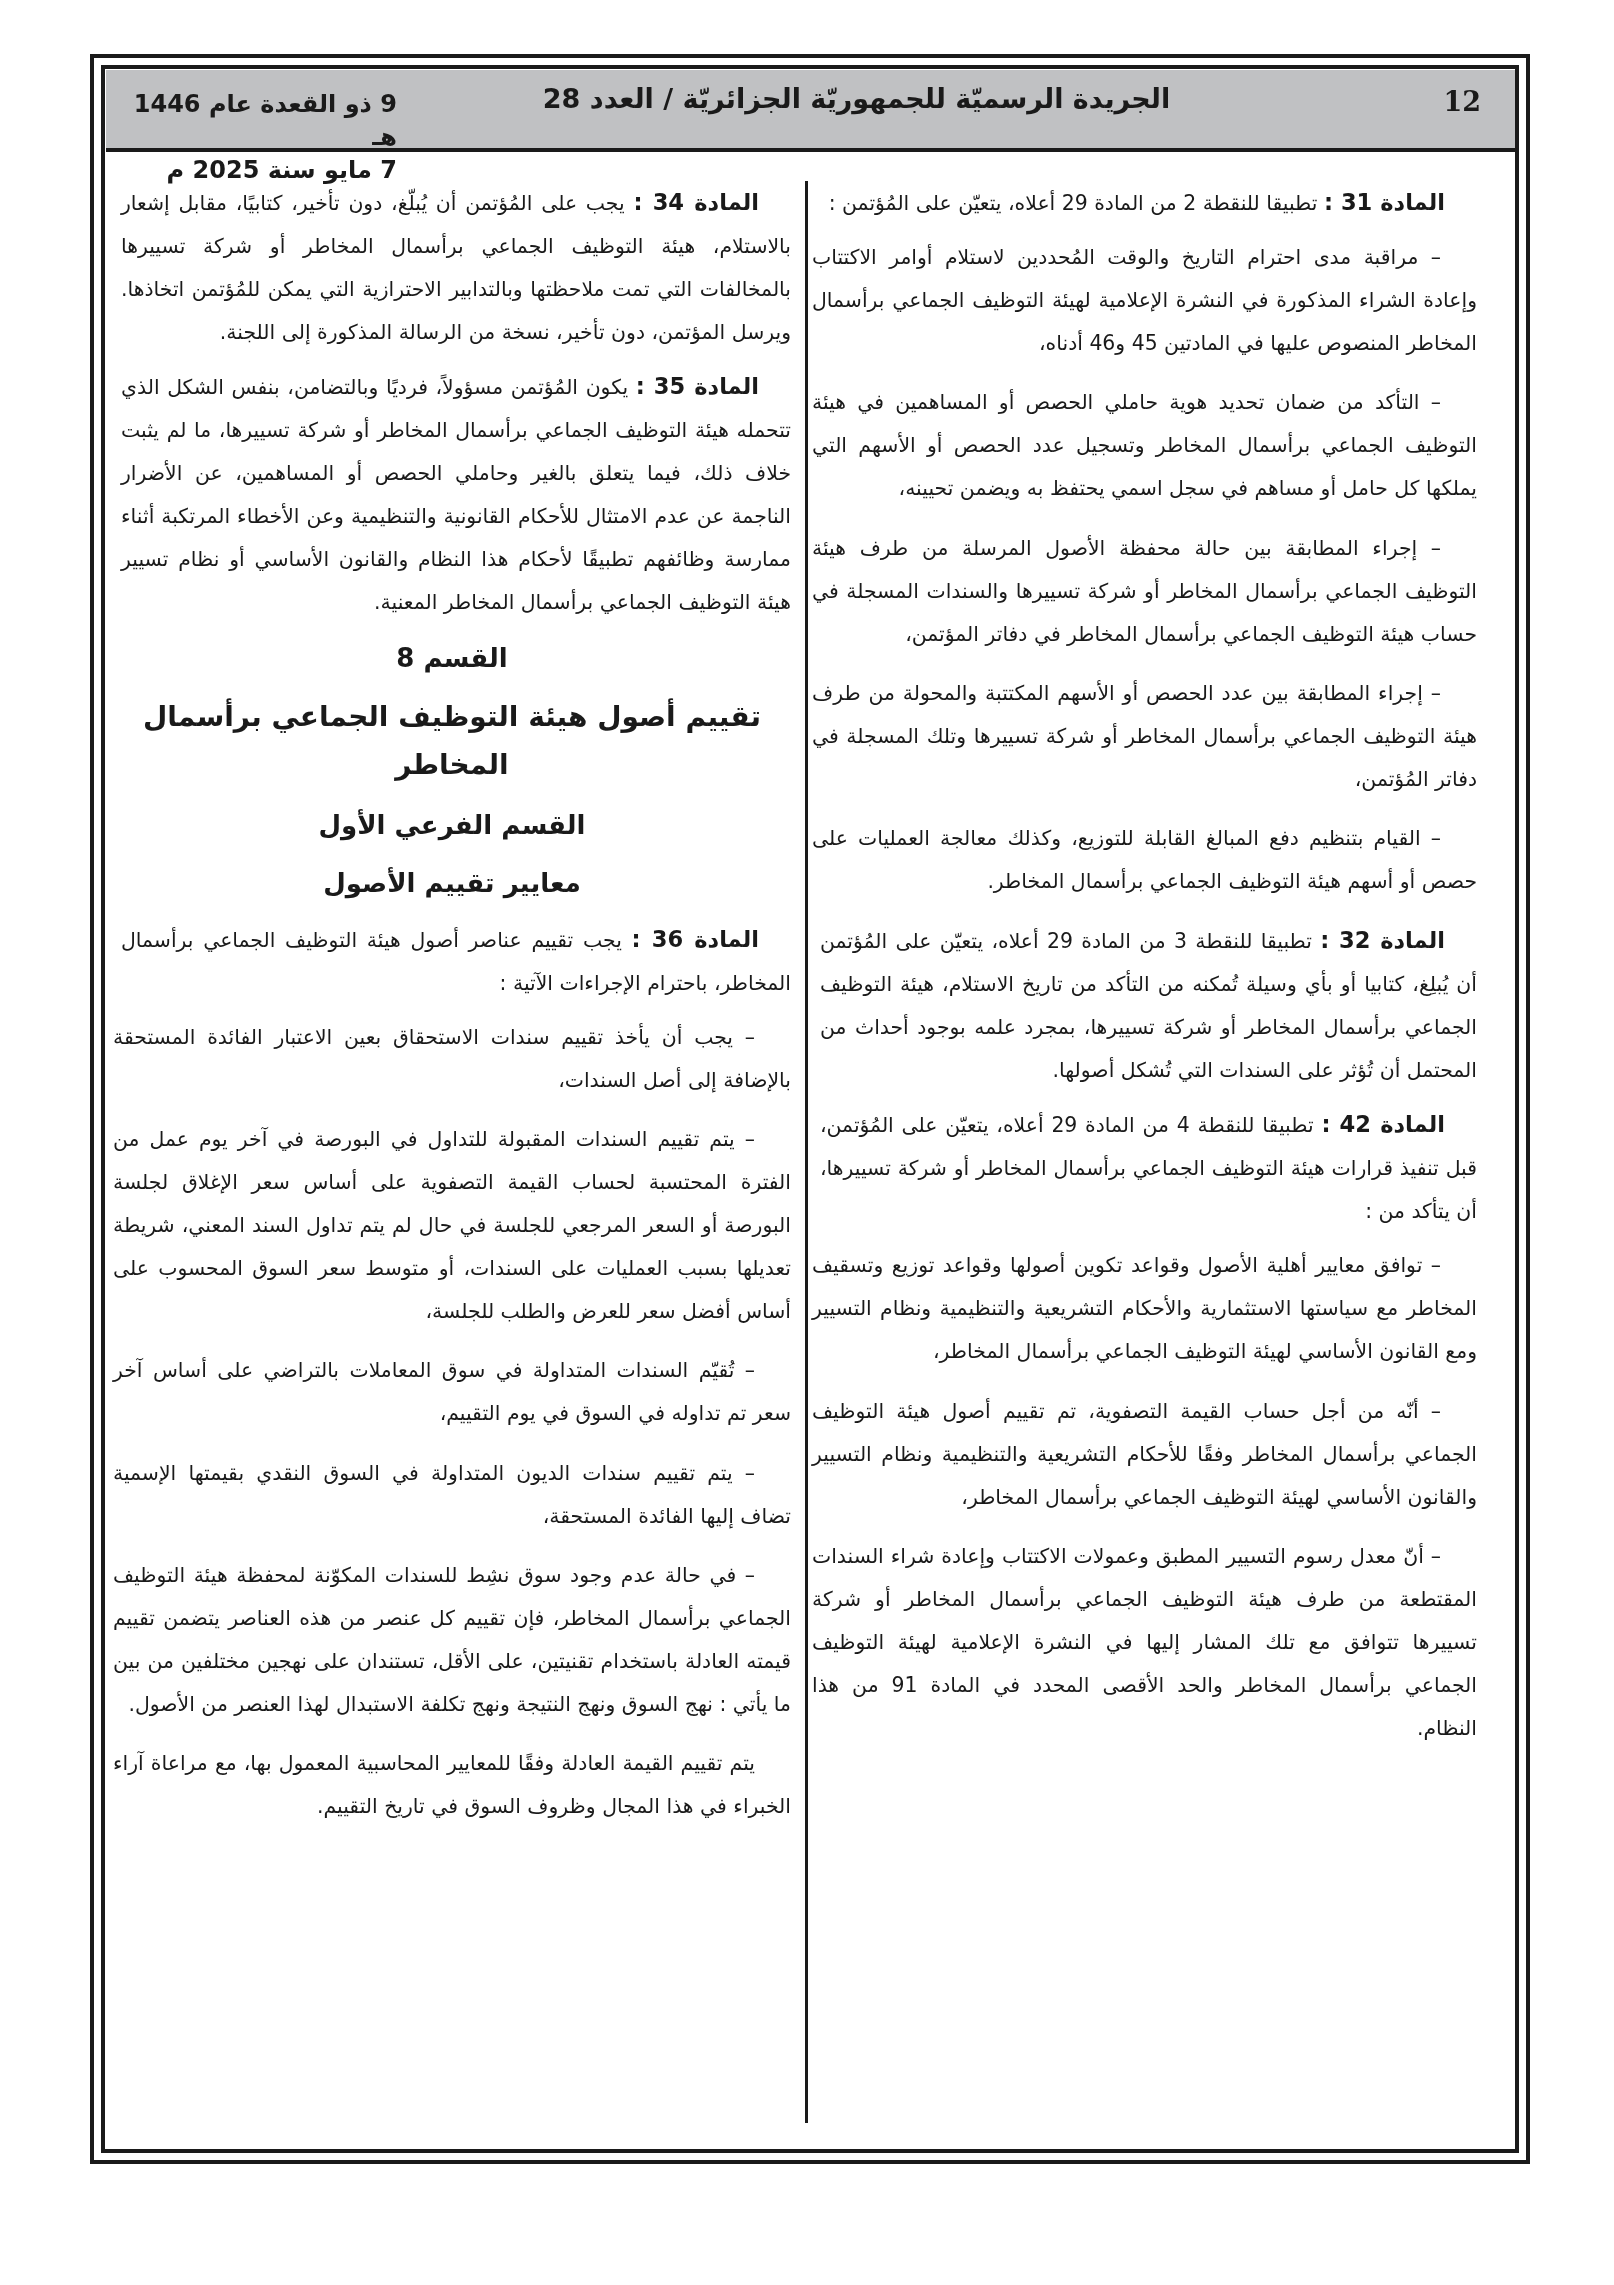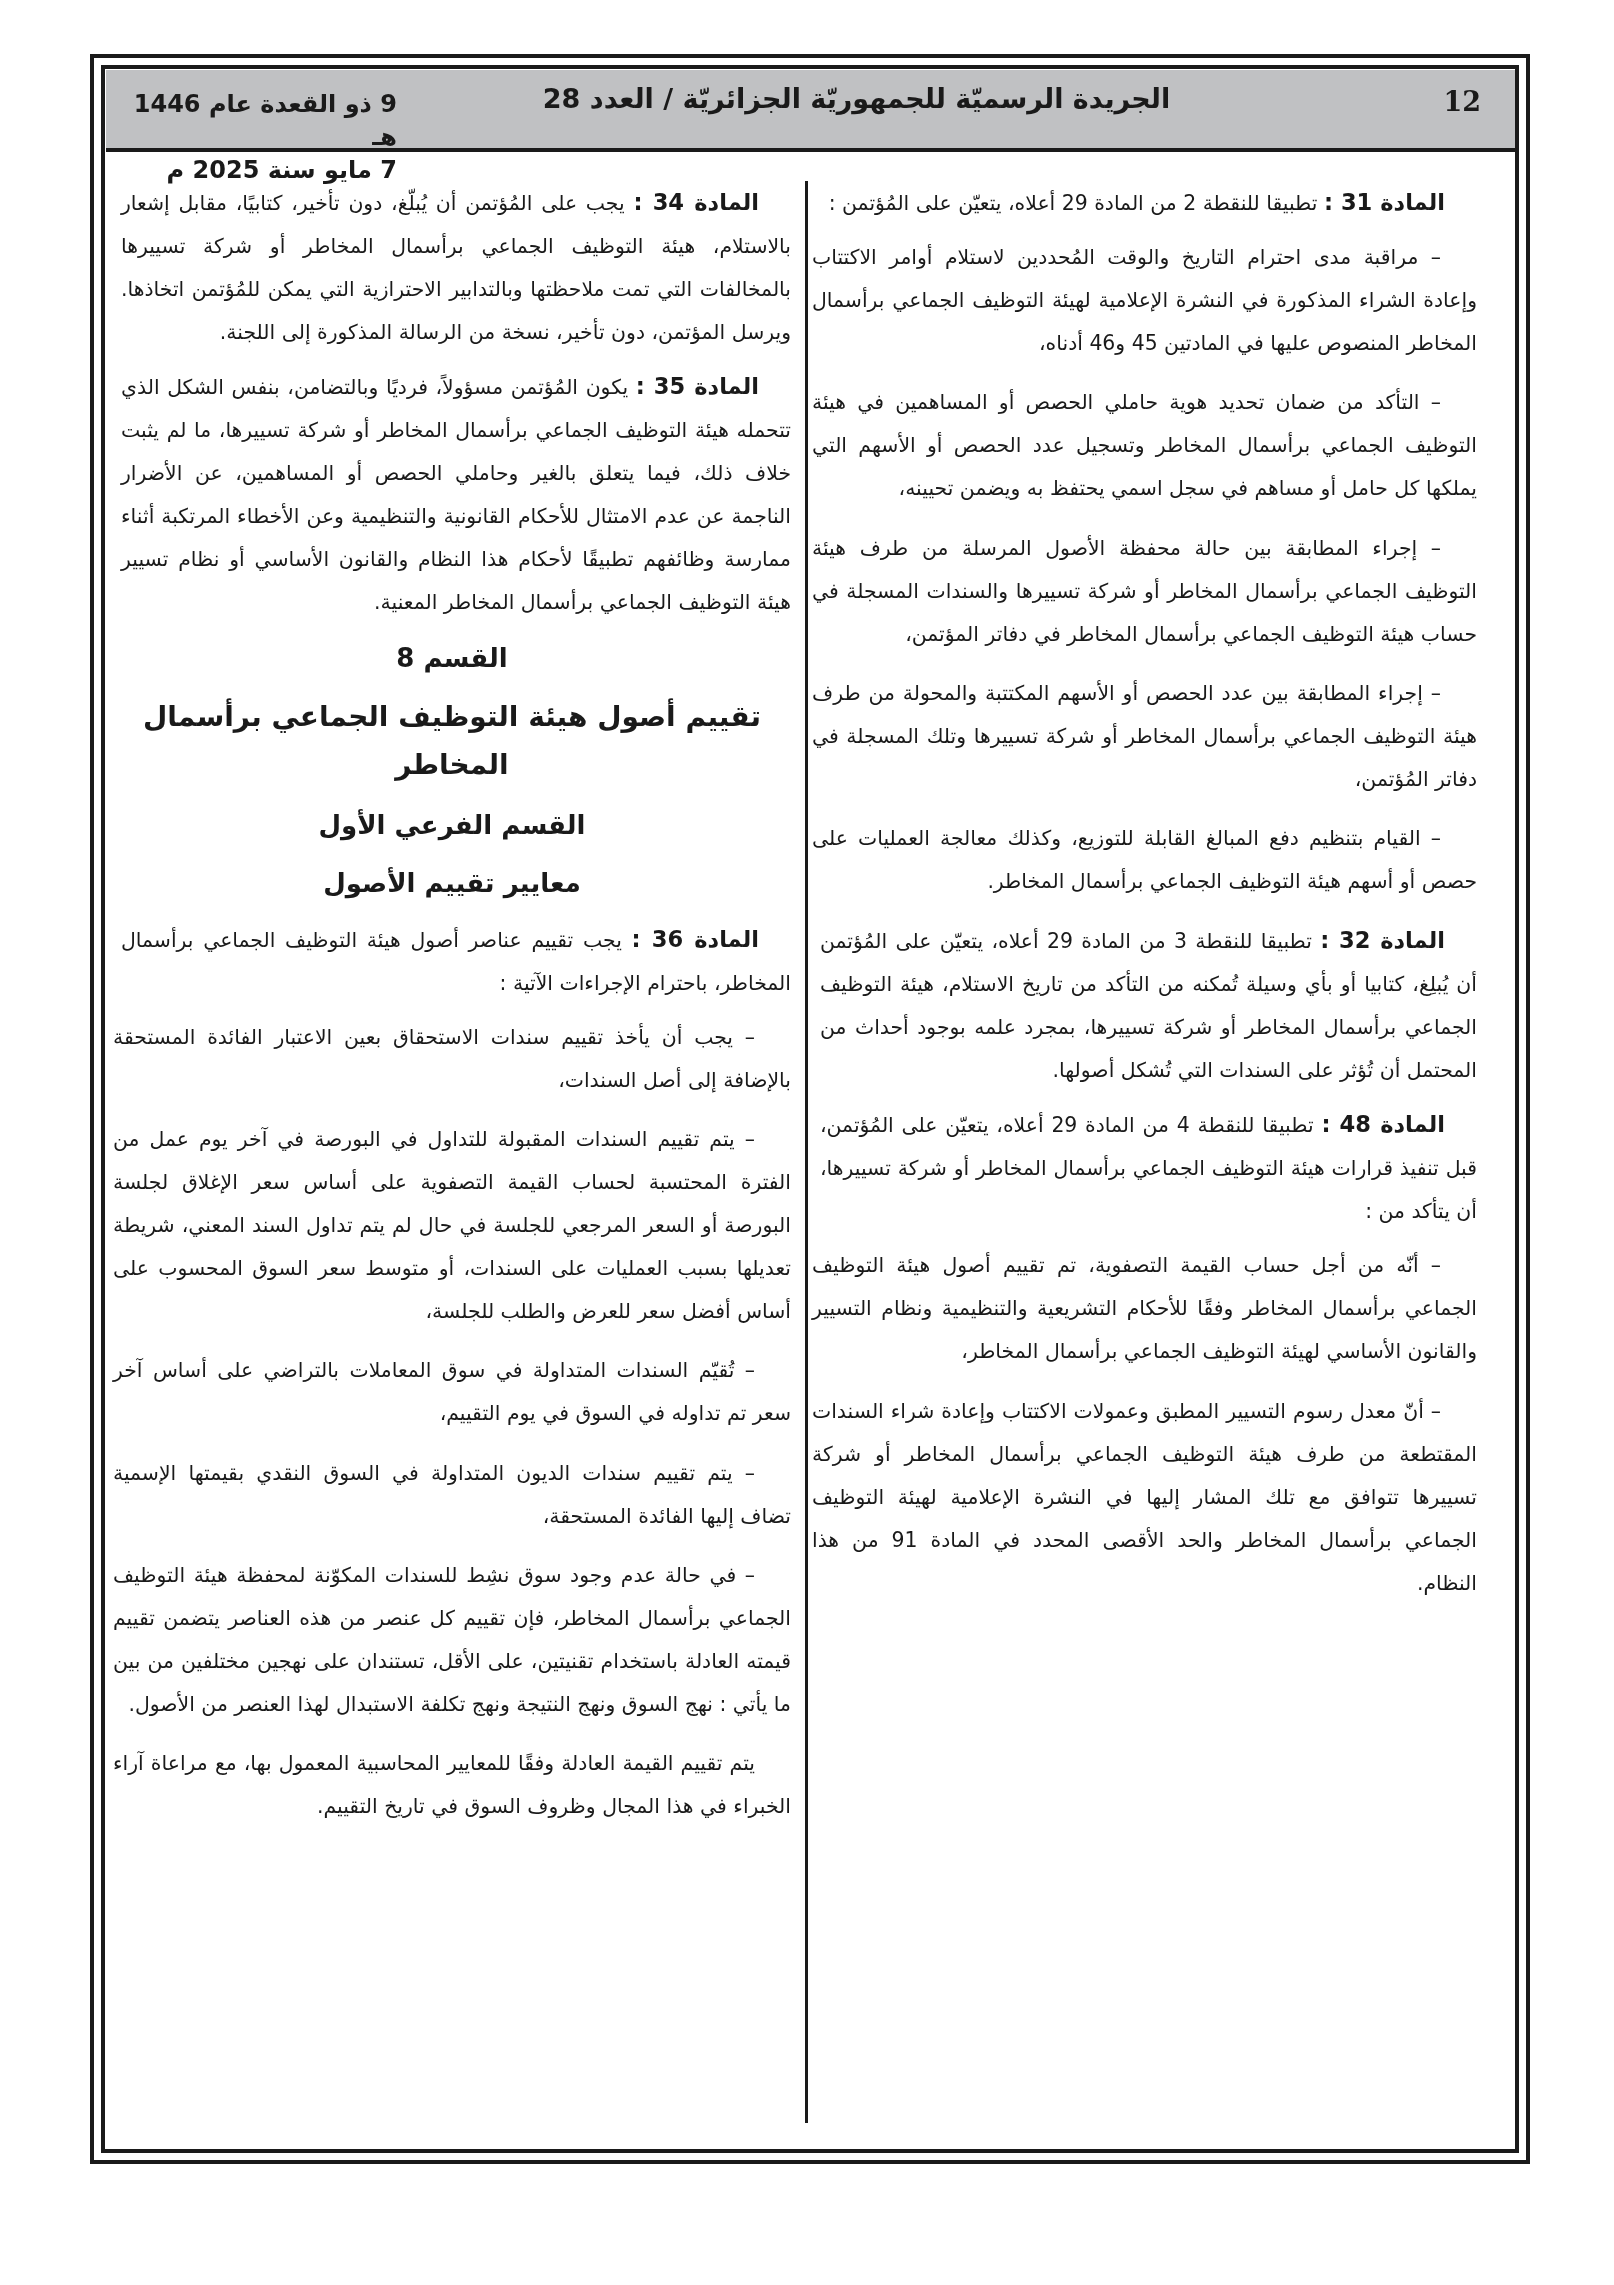--- a/index.html
+++ b/index.html
@@ -51,21 +51,22 @@
 <div class="column col-right">
   <p class="para-article"><span class="article-label">المادة 31 :</span><span> تطبيقا للنقطة 2 من المادة 29 أعلاه، يتعيّن على المُؤتمن :</span></p>
   <p class="para-item">– مراقبة مدى احترام التاريخ والوقت المُحددين لاستلام أوامر الاكتتاب وإعادة الشراء المذكورة في النشرة الإعلامية لهيئة التوظيف الجماعي برأسمال المخاطر المنصوص عليها في المادتين 45 و46 أدناه،</p>
   <p class="para-item">– التأكد من ضمان تحديد هوية حاملي الحصص أو المساهمين في هيئة التوظيف الجماعي برأسمال المخاطر وتسجيل عدد الحصص أو الأسهم التي يملكها كل حامل أو مساهم في سجل اسمي يحتفظ به ويضمن تحيينه،</p>
   <p class="para-item">– إجراء المطابقة بين حالة محفظة الأصول المرسلة من طرف هيئة التوظيف الجماعي برأسمال المخاطر أو شركة تسييرها والسندات المسجلة في حساب هيئة التوظيف الجماعي برأسمال المخاطر في دفاتر المؤتمن،</p>
   <p class="para-item">– إجراء المطابقة بين عدد الحصص أو الأسهم المكتتبة والمحولة من طرف هيئة التوظيف الجماعي برأسمال المخاطر أو شركة تسييرها وتلك المسجلة في دفاتر المُؤتمن،</p>
   <p class="para-item">– القيام بتنظيم دفع المبالغ القابلة للتوزيع، وكذلك معالجة العمليات على حصص أو أسهم هيئة التوظيف الجماعي برأسمال المخاطر.</p>
 
   <p class="para-article"><span class="article-label">المادة 32 :</span><span> تطبيقا للنقطة 3 من المادة 29 أعلاه، يتعيّن على المُؤتمن أن يُبلِغ، كتابيا أو بأي وسيلة تُمكنه من التأكد من تاريخ الاستلام، هيئة التوظيف الجماعي برأسمال المخاطر أو شركة تسييرها، بمجرد علمه بوجود أحداث من المحتمل أن تُؤثر على السندات التي تُشكل أصولها.</span></p>
 
-  <p class="para-article"><span class="article-label">المادة 48 :</span><span> تطبيقا للنقطة 4 من المادة 29 أعلاه، يتعيّن على المُؤتمن، قبل تنفيذ قرارات هيئة التوظيف الجماعي برأسمال المخاطر أو شركة تسييرها، أن يتأكد من :</span></p>
+  <p class="para-article"><span class="article-label">المادة 42 :</span><span> تطبيقا للنقطة 4 من المادة 29 أعلاه، يتعيّن على المُؤتمن، قبل تنفيذ قرارات هيئة التوظيف الجماعي برأسمال المخاطر أو شركة تسييرها، أن يتأكد من :</span></p>
+  <p class="para-item">– توافق معايير أهلية الأصول وقواعد تكوين أصولها وقواعد توزيع وتسقيف المخاطر مع سياستها الاستثمارية والأحكام التشريعية والتنظيمية ونظام التسيير ومع القانون الأساسي لهيئة التوظيف الجماعي برأسمال المخاطر،</p>
   <p class="para-item">– أنّه من أجل حساب القيمة التصفوية، تم تقييم أصول هيئة التوظيف الجماعي برأسمال المخاطر وفقًا للأحكام التشريعية والتنظيمية ونظام التسيير والقانون الأساسي لهيئة التوظيف الجماعي برأسمال المخاطر،</p>
   <p class="para-item">– أنّ معدل رسوم التسيير المطبق وعمولات الاكتتاب وإعادة شراء السندات المقتطعة من طرف هيئة التوظيف الجماعي برأسمال المخاطر أو شركة تسييرها تتوافق مع تلك المشار إليها في النشرة الإعلامية لهيئة التوظيف الجماعي برأسمال المخاطر والحد الأقصى المحدد في المادة 91 من هذا النظام.</p>
 </div>
 
 <div class="column col-left">
   <p class="para-article"><span class="article-label">المادة 34 :</span><span> يجب على المُؤتمن أن يُبلّغ، دون تأخير، كتابيًا، مقابل إشعار بالاستلام، هيئة التوظيف الجماعي برأسمال المخاطر أو شركة تسييرها بالمخالفات التي تمت ملاحظتها وبالتدابير الاحترازية التي يمكن للمُؤتمن اتخاذها. ويرسل المؤتمن، دون تأخير، نسخة من الرسالة المذكورة إلى اللجنة.</span></p>
 
   <p class="para-article"><span class="article-label">المادة 35 :</span><span> يكون المُؤتمن مسؤولاً، فرديًا وبالتضامن، بنفس الشكل الذي تتحمله هيئة التوظيف الجماعي برأسمال المخاطر أو شركة تسييرها، ما لم يثبت خلاف ذلك، فيما يتعلق بالغير وحاملي الحصص أو المساهمين، عن الأضرار الناجمة عن عدم الامتثال للأحكام القانونية والتنظيمية وعن الأخطاء المرتكبة أثناء ممارسة وظائفهم تطبيقًا لأحكام هذا النظام والقانون الأساسي أو نظام تسيير هيئة التوظيف الجماعي برأسمال المخاطر المعنية.</span></p>
 
   <div class="section-heading">القسم 8</div>

